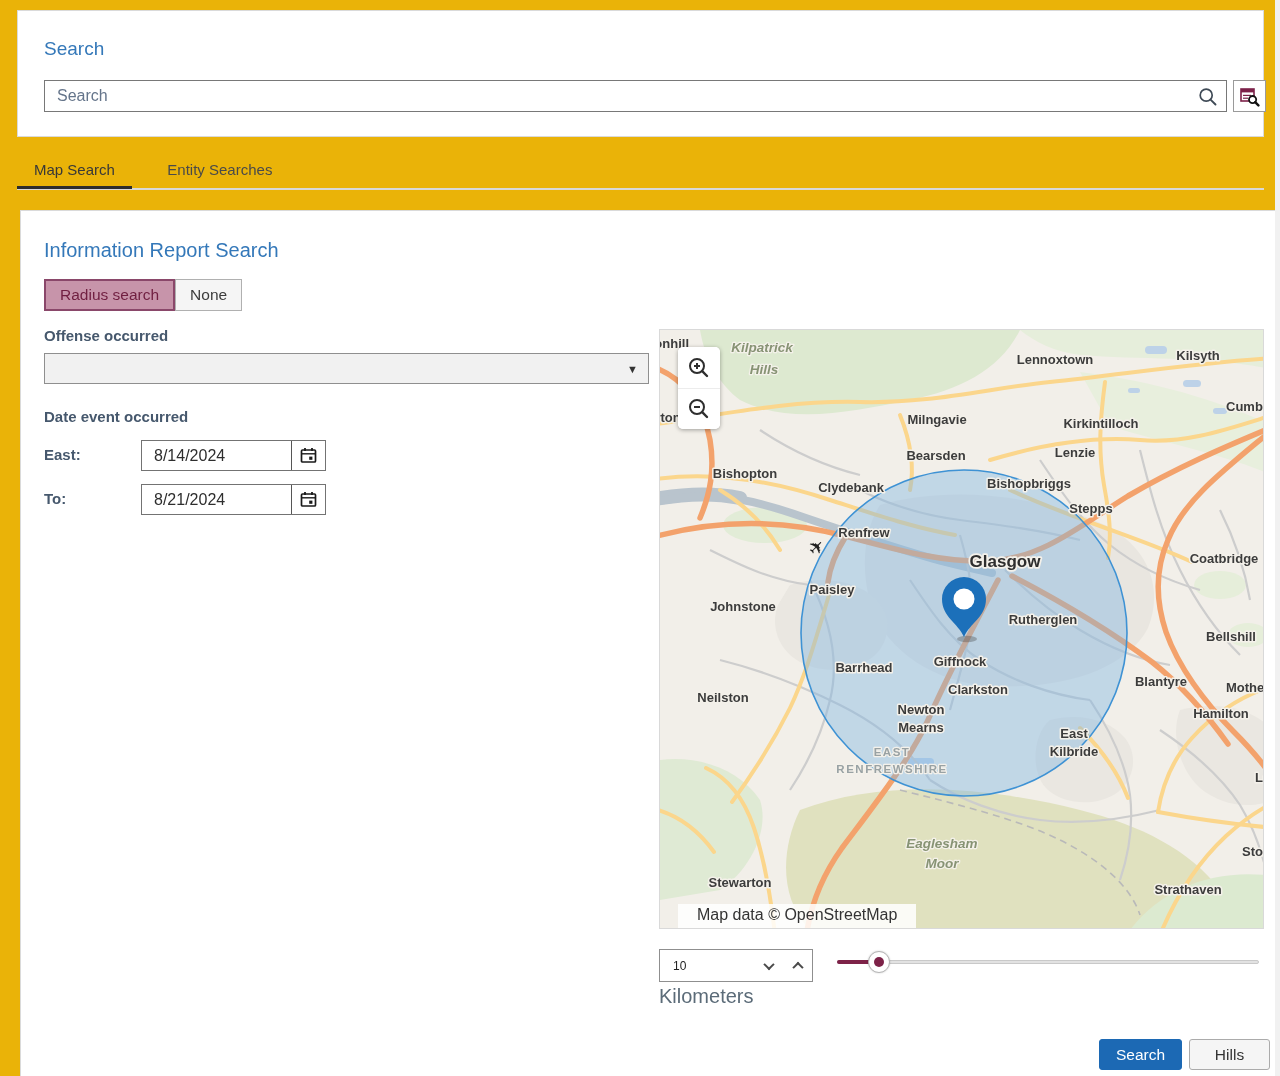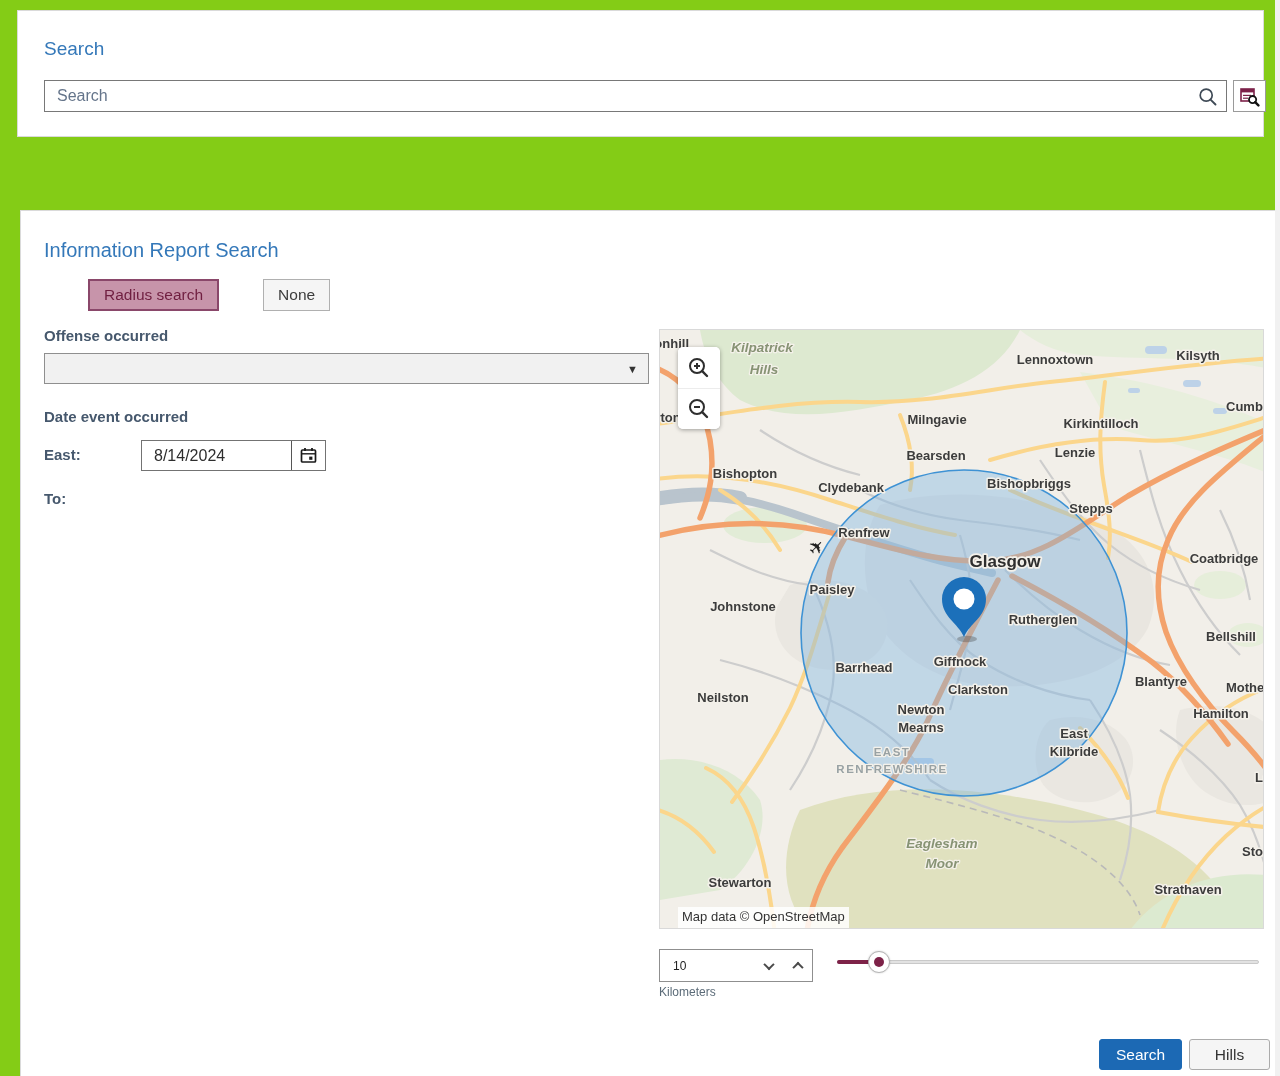--- a/index.html
+++ b/index.html
@@ -1,18 +1,18 @@
 <!DOCTYPE html>
 <html><head>
 <meta charset="utf-8">
 <style>
   * { margin:0; padding:0; box-sizing:border-box; }
   html,body { background:#f1f1f1; }
   body { font-family:"Liberation Sans", sans-serif; }
-  .page { position:relative; width:1275px; height:1076px; overflow:hidden; background:#84cc16; }
+  .page { position:relative; width:1275px; height:1076px; overflow:hidden; background:#eab308; }
 
   
   .top-panel { position:absolute; left:17px; top:10px; width:1247px; height:127px;
                background:#fff; border:1px solid #dadada; }
   .page-title { position:absolute; left:26px; top:27px; font-size:19px; font-weight:400; color:#3478b9; }
   .search-wrap { position:absolute; left:26px; top:69px; width:1183px; height:32px;
                  border:1px solid #787878; background:#fff; }
   .search-wrap input { width:100%; height:100%; border:none; outline:none; padding:0 36px 0 12px;
                  font-size:16px; color:#333; font-family:"Liberation Sans",sans-serif; background:transparent; }
   .search-wrap input::placeholder { color:#64748a; opacity:1; }
@@ -27,21 +27,21 @@
   .tab.active { color:#383838; border-bottom:3px solid #2c2c2c; }
   .tab + .tab { margin-left:14px; }
 
   
   .main-panel { position:absolute; left:20px; top:210px; width:1262px; height:868px;
                 background:#fff; border:1px solid #dadada; }
   .section-title { position:absolute; left:23px; top:28px; font-size:20px; font-weight:400; color:#3478b9; }
 
   .toggle-group { position:absolute; left:23px; top:68px; display:flex; }
   .toggle-btn { height:32px; padding:0 14px; font-size:15.5px; font-family:"Liberation Sans",sans-serif;
-                background:#f5f5f5; border:1px solid #b0b0b0; color:#3c3c3c; cursor:pointer;margin-left:44px; }
+                background:#f5f5f5; border:1px solid #b0b0b0; color:#3c3c3c; cursor:pointer; }
   .toggle-btn.selected { background:#c794aa; border:2px solid #8a476a; color:#701f41; }
 
   .field-label { position:absolute; font-size:15px; font-weight:700; color:#46586d; }
   .select-box { position:absolute; left:23px; top:142px; width:605px; height:31px; background:#f1f1f1;
                 border:1px solid #8f8f8f; cursor:pointer; display:flex; align-items:center; }
   .select-value { flex:1; padding-left:10px; font-size:14px; color:#333; }
   .select-caret { padding-right:10px; font-size:11px; color:#333; }
 
   .date-row-label { position:absolute; left:23px; font-size:15px; font-weight:700; color:#46586d; }
   .date-group { position:absolute; left:120px; width:185px; height:31px; border:1px solid #737373;
@@ -59,32 +59,32 @@
   .ml-town   { font:700 13px "Liberation Sans",sans-serif; fill:#3c3c3c; }
   .ml-city   { font:700 17px "Liberation Sans",sans-serif; fill:#2e2e2e; stroke-width:3.5px; }
   .ml-area   { font:700 11.5px "Liberation Sans",sans-serif; fill:#99a2a4; letter-spacing:1.5px; stroke-width:2.5px; }
   .ml-nature { font:italic 700 13.5px "Liberation Sans",sans-serif; fill:#879374; stroke-width:2.5px; }
   .map-zoom { position:absolute; left:18px; top:17px; width:42px; background:#fff; border-radius:5px;
               box-shadow:0 1px 4px rgba(0,0,0,.35); overflow:hidden; }
   .map-zoom button { display:block; width:42px; height:41px; background:#fff; border:none; cursor:pointer;
               display:flex; align-items:center; justify-content:center; }
   .map-zoom button + button { border-top:1px solid #ececec; }
   .attribution { position:absolute; left:18px; bottom:0; background:rgba(255,255,255,.85);
-                 padding:2px 4px 4px; font-size:13px; color:#333; }
+                 padding:2px 19px 4px; font-size:16px; color:#333; }
 
   
   .stepper { position:absolute; left:638px; top:738px; width:154px; height:33px; border:1px solid #8f8f8f;
              background:#fff; display:flex; align-items:center; }
   .stepper .value { flex:1; padding-left:13px; font-size:12px; color:#222; }
   .step-btn { width:29px; height:100%; background:#fff; border:none; cursor:pointer;
               display:flex; align-items:center; justify-content:center; }
   .chev { width:8px; height:8px; border-left:2px solid #4a4a4a; border-bottom:2px solid #4a4a4a; }
   .chev.down { transform:rotate(-45deg) translate(1px,-1px); }
   .chev.up   { transform:rotate(135deg) translate(1px,-1px); }
-  .unit-label { position:absolute; left:638px; top:774px; font-size:12px; color:#5b6b78; }
+  .unit-label { position:absolute; left:638px; top:774px; font-size:20px; color:#5b6b78; }
 
   .slider { position:absolute; left:816px; top:740px; width:422px; height:22px; cursor:pointer; }
   .slider .track { position:absolute; left:0; right:0; top:9px; height:4px; background:#e2e2e2;
                    border:1px solid #c9c9c9; border-radius:2px; }
   .slider .fill  { position:absolute; left:0; top:9px; height:4px; background:#7d2248; border-radius:2px; }
   .slider .thumb { position:absolute; top:0; width:22px; height:22px; border-radius:50%; background:#fff;
                    border:1px solid #b5b5b5; box-shadow:0 0 2px rgba(0,0,0,.2); }
   .slider .thumb::after { content:""; position:absolute; left:5px; top:5px; width:10px; height:10px;
                    border-radius:50%; background:#7d2248; }
 
@@ -114,20 +114,28 @@
         <rect x="2" y="3" width="13" height="12" fill="none" stroke="#7c2149" stroke-width="1.6"></rect>
         <rect x="2" y="3" width="13" height="3.4" fill="#7c2149"></rect>
         <line x1="4" y1="9.4" x2="12" y2="9.4" stroke="#7c2149" stroke-width="1.2"></line>
         <line x1="4" y1="12.2" x2="9" y2="12.2" stroke="#7c2149" stroke-width="1.2"></line>
         <circle cx="13.6" cy="13.6" r="3.6" fill="#fff" stroke="#111" stroke-width="1.8"></circle>
         <line x1="16.2" y1="16.2" x2="19.4" y2="19.4" stroke="#111" stroke-width="2.4" stroke-linecap="round"></line>
       </svg>
     </button>
   </div>
 
+  <div class="tabs">
+    <div class="tab active">
+      <span>Map Search</span>
+    </div>
+    <div class="tab">
+      <span>Entity Searches</span>
+    </div>
+  </div>
 
   <div class="main-panel">
     <div class="section-title">Information Report Search</div>
 
     <div class="toggle-group">
       <button class="toggle-btn selected">Radius search</button>
       <button class="toggle-btn">None</button>
     </div>
 
     <div class="field-label" style="left:23px; top:116px;">Offense occurred</div>
@@ -146,20 +154,32 @@
           <rect x="2.5" y="4" width="14" height="12" rx="1" fill="none" stroke="#1a1a1a" stroke-width="1.7"></rect>
           <line x1="2.5" y1="7.8" x2="16.5" y2="7.8" stroke="#1a1a1a" stroke-width="1.4"></line>
           <line x1="6" y1="2" x2="6" y2="5" stroke="#1a1a1a" stroke-width="1.8"></line>
           <line x1="13" y1="2" x2="13" y2="5" stroke="#1a1a1a" stroke-width="1.8"></line>
           <rect x="10.2" y="10.6" width="3.2" height="3.2" fill="#1a1a1a"></rect>
         </svg>
       </button>
     </div>
 
     <div class="date-row-label" style="top:279px;">To:</div>
+    <div class="date-group" style="top:273px;">
+      <input type="text" value="8/21/2024" style="">
+      <button class="cal-btn">
+        <svg width="19" height="19" viewBox="0 0 19 19">
+          <rect x="2.5" y="4" width="14" height="12" rx="1" fill="none" stroke="#1a1a1a" stroke-width="1.7"></rect>
+          <line x1="2.5" y1="7.8" x2="16.5" y2="7.8" stroke="#1a1a1a" stroke-width="1.4"></line>
+          <line x1="6" y1="2" x2="6" y2="5" stroke="#1a1a1a" stroke-width="1.8"></line>
+          <line x1="13" y1="2" x2="13" y2="5" stroke="#1a1a1a" stroke-width="1.8"></line>
+          <rect x="10.2" y="10.6" width="3.2" height="3.2" fill="#1a1a1a"></rect>
+        </svg>
+      </button>
+    </div>
 
     <div class="map-wrap">
       <svg class="basemap" width="605" height="600" viewBox="0 0 605 600">
         <rect x="0" y="0" width="605" height="600" fill="#f2efe9"></rect>
 
         <path d="M 40,0 L 360,0 C 340,40 300,60 250,70 C 190,82 130,95 80,70 C 60,55 45,30 40,0 Z" fill="#dde9d0"></path>
         <path d="M 360,0 L 605,0 L 605,38 C 545,26 480,30 420,25 C 395,22 375,12 360,0 Z" fill="#e6eedb"></path>
         <path d="M 420,42 C 500,52 560,72 605,92 L 605,142 C 555,122 500,112 450,96 Z" fill="#e8efdd"></path>
         <path d="M 140,480 C 220,450 320,455 420,480 C 480,495 530,520 560,560 L 560,600 L 150,600 C 120,570 120,520 140,480 Z" fill="#e0e1bf"></path>
         <path d="M 470,600 C 500,560 550,540 605,545 L 605,600 Z" fill="#dcead0"></path>

